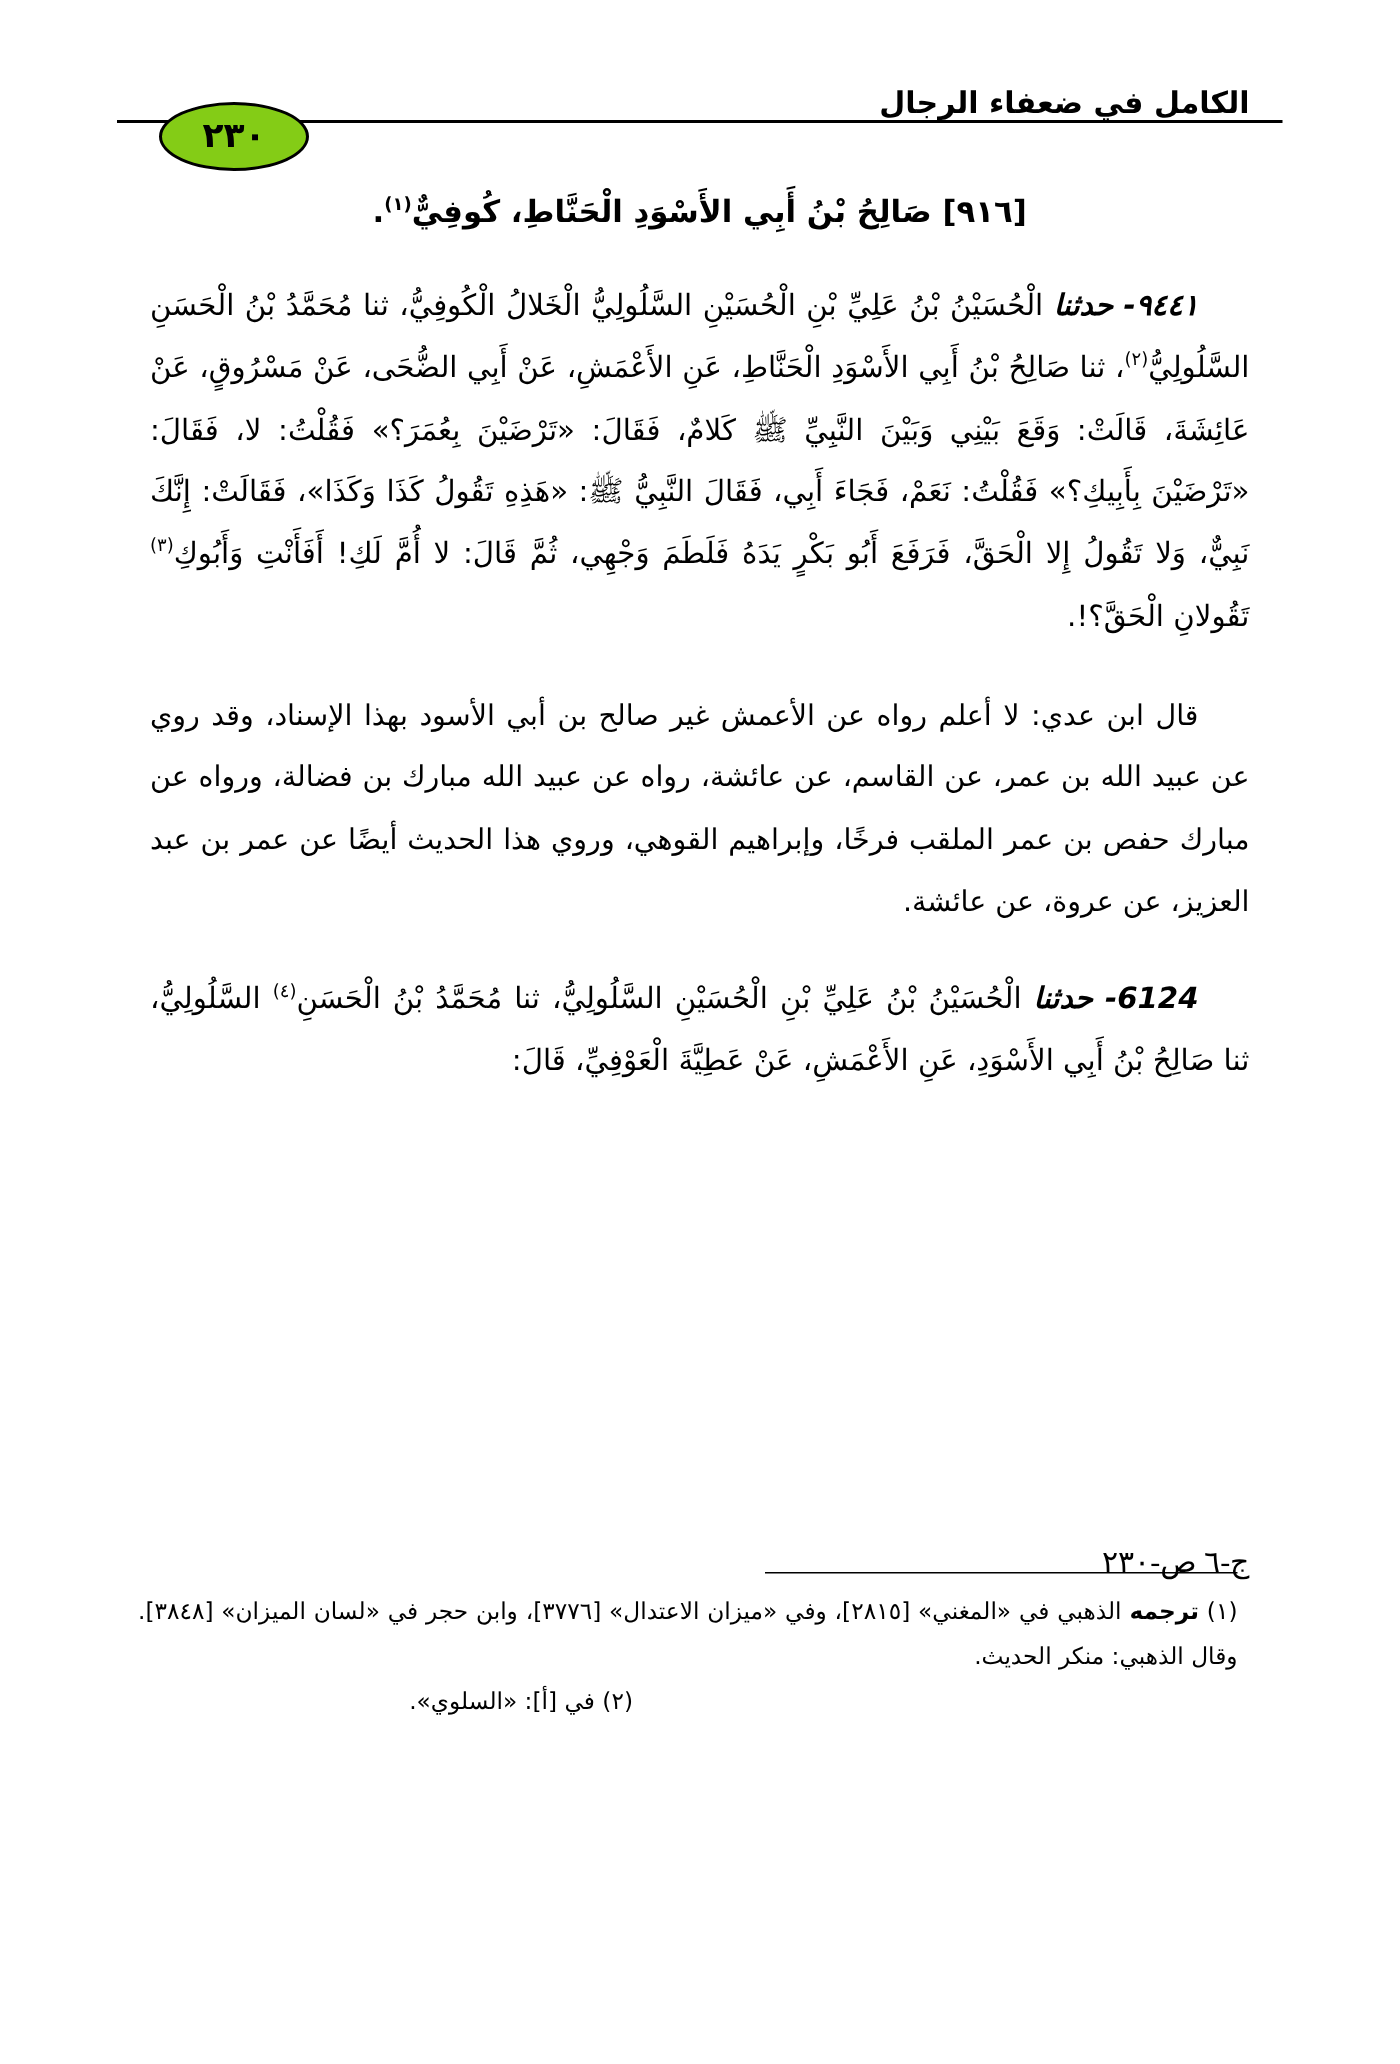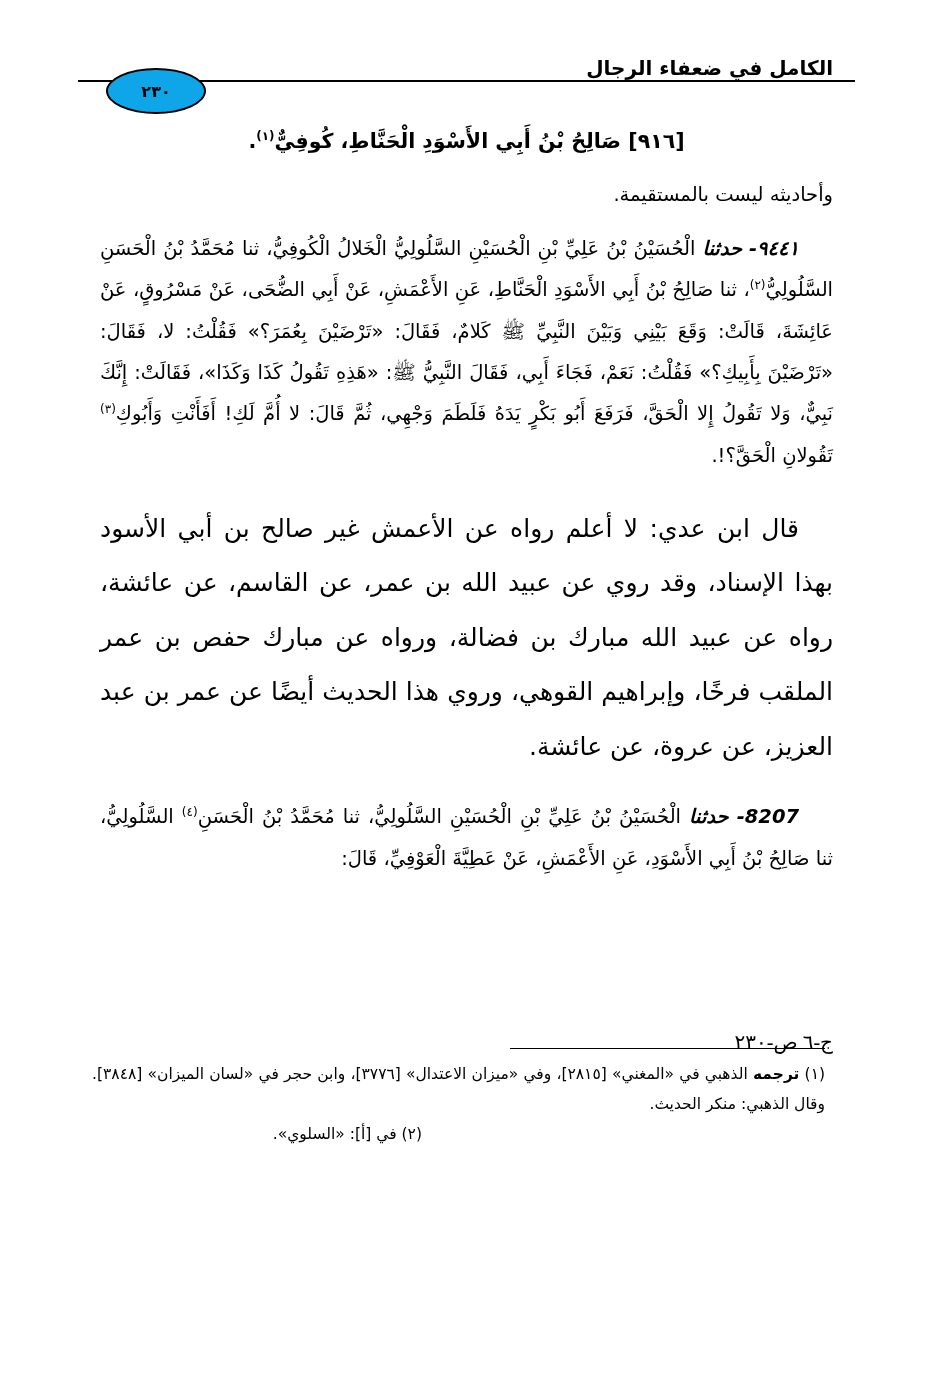--- a/index.html
+++ b/index.html
@@ -48,25 +48,25 @@
     white-space: nowrap;
   }
   .page-number-badge {
     position: absolute;
     top: 40px;
     left: 28px;
     width: 96px;
     height: 42px;
     border: 2px solid #000;
     border-radius: 50%;
-    background: #0ea5e9;
+    background: #84cc16;
     display: flex;
     align-items: center;
     justify-content: center;
-    font-size: 16px;
+    font-size: 23px;
     font-weight: bold;
   }
 
   
   .content {
     position: absolute;
     top: 104px;
     right: 100px;
     left: 100px;
     width: 733px;
@@ -95,21 +95,21 @@
     text-align: justify;
     text-align-last: right;
     font-size: 19.5px;
     line-height: 2.12;
     margin-top: 22px;
     direction: rtl;
   }
   .para-plain {
     text-align: justify;
     text-align-last: right;
-    font-size: 25px;
+    font-size: 19px;
     line-height: 2.18;
     margin-top: 26px;
     direction: rtl;
   }
 
   
   .subline {
     text-align: right;
     padding-left: 160px;
     font-size: 19.5px;
@@ -170,33 +170,32 @@
     <div class="header-rule"></div>
     <div class="page-number-badge">٢٣٠</div>
   </div>
 
   <div class="content">
 
     <div class="heading-line">
       <span>[٩١٦] صَالِحُ بْنُ أَبِي الأَسْوَدِ الْحَنَّاطِ، كُوفِيٌّ</span><span class="sup">(١)</span><span>.</span>
     </div>
 
-    <div class="subline">وأحاديثه ليست بالمستقيمة.</div>
 
     <div class="para-narrated indent">
       <span class="bold">٩٤٤١-</span>
       <span class="bold">حدثنا</span>
       <span>الْحُسَيْنُ بْنُ عَلِيِّ بْنِ الْحُسَيْنِ السَّلُولِيُّ الْخَلالُ الْكُوفِيُّ، ثنا مُحَمَّدُ بْنُ الْحَسَنِ السَّلُولِيُّ</span><span class="sup">(٢)</span><span>، ثنا صَالِحُ بْنُ أَبِي الأَسْوَدِ الْحَنَّاطِ، عَنِ الأَعْمَشِ، عَنْ أَبِي الضُّحَى، عَنْ مَسْرُوقٍ، عَنْ عَائِشَةَ، قَالَتْ: وَقَعَ بَيْنِي وَبَيْنَ النَّبِيِّ ﷺ كَلامٌ، فَقَالَ: «تَرْضَيْنَ بِعُمَرَ؟» فَقُلْتُ: لا، فَقَالَ: «تَرْضَيْنَ بِأَبِيكِ؟» فَقُلْتُ: نَعَمْ، فَجَاءَ أَبِي، فَقَالَ النَّبِيُّ ﷺ: «هَذِهِ تَقُولُ كَذَا وَكَذَا»، فَقَالَتْ: إِنَّكَ نَبِيٌّ، وَلا تَقُولُ إِلا الْحَقَّ، فَرَفَعَ أَبُو بَكْرٍ يَدَهُ فَلَطَمَ وَجْهِي، ثُمَّ قَالَ: لا أُمَّ لَكِ! أَفَأَنْتِ وَأَبُوكِ</span><span class="sup">(٣)</span>
       <span>تَقُولانِ الْحَقَّ؟!.</span>
     </div>
 
     <div class="para-plain indent">قال ابن عدي: لا أعلم رواه عن الأعمش غير صالح بن أبي الأسود بهذا الإسناد، وقد روي عن عبيد الله بن عمر، عن القاسم، عن عائشة، رواه عن عبيد الله مبارك بن فضالة، ورواه عن مبارك حفص بن عمر الملقب فرخًا، وإبراهيم القوهي، وروي هذا الحديث أيضًا عن عمر بن عبد العزيز، عن عروة، عن عائشة.</div>
 
     <div class="para-narrated indent">
-      <span class="bold">8207-</span>
+      <span class="bold">6124-</span>
       <span class="bold">حدثنا</span>
       <span>الْحُسَيْنُ بْنُ عَلِيِّ بْنِ الْحُسَيْنِ السَّلُولِيُّ، ثنا مُحَمَّدُ بْنُ الْحَسَنِ</span><span class="sup">(٤)</span>
       <span>السَّلُولِيُّ، ثنا صَالِحُ بْنُ أَبِي الأَسْوَدِ، عَنِ الأَعْمَشِ، عَنْ عَطِيَّةَ الْعَوْفِيِّ، قَالَ:</span>
     </div>
 
   </div>
 
   <div class="footnotes">
     <div class="fn-rule"></div>
 

